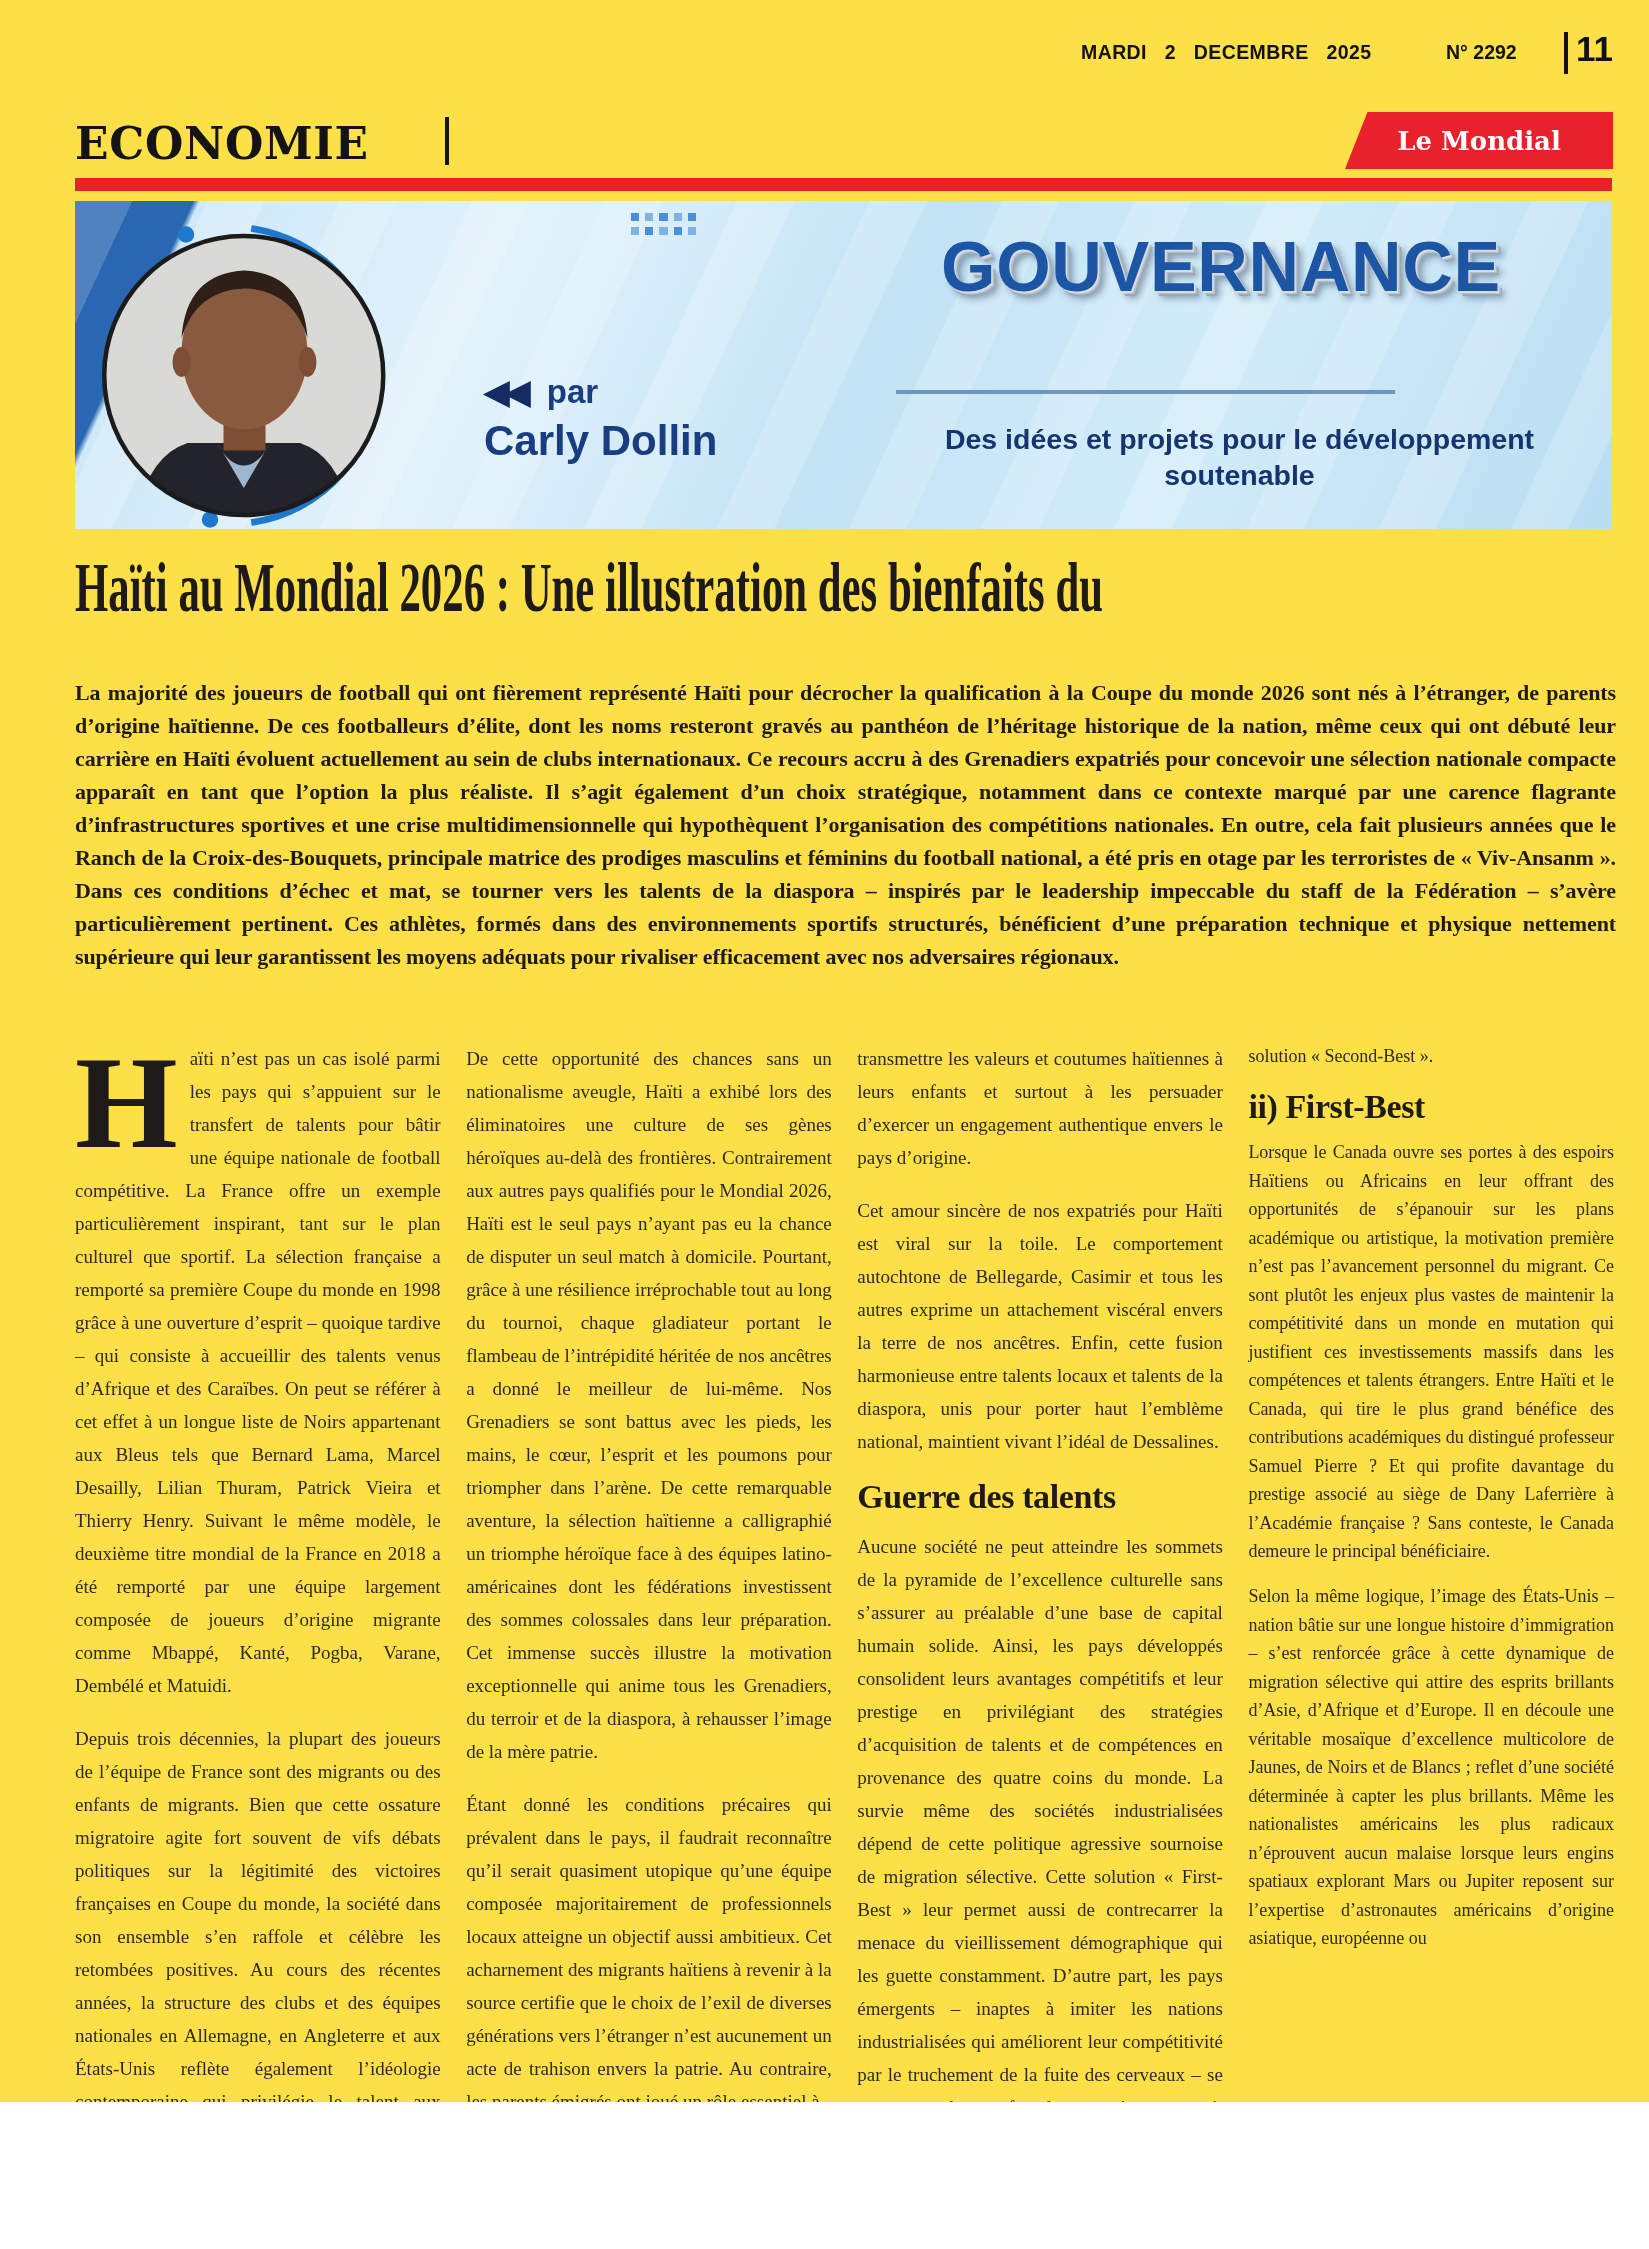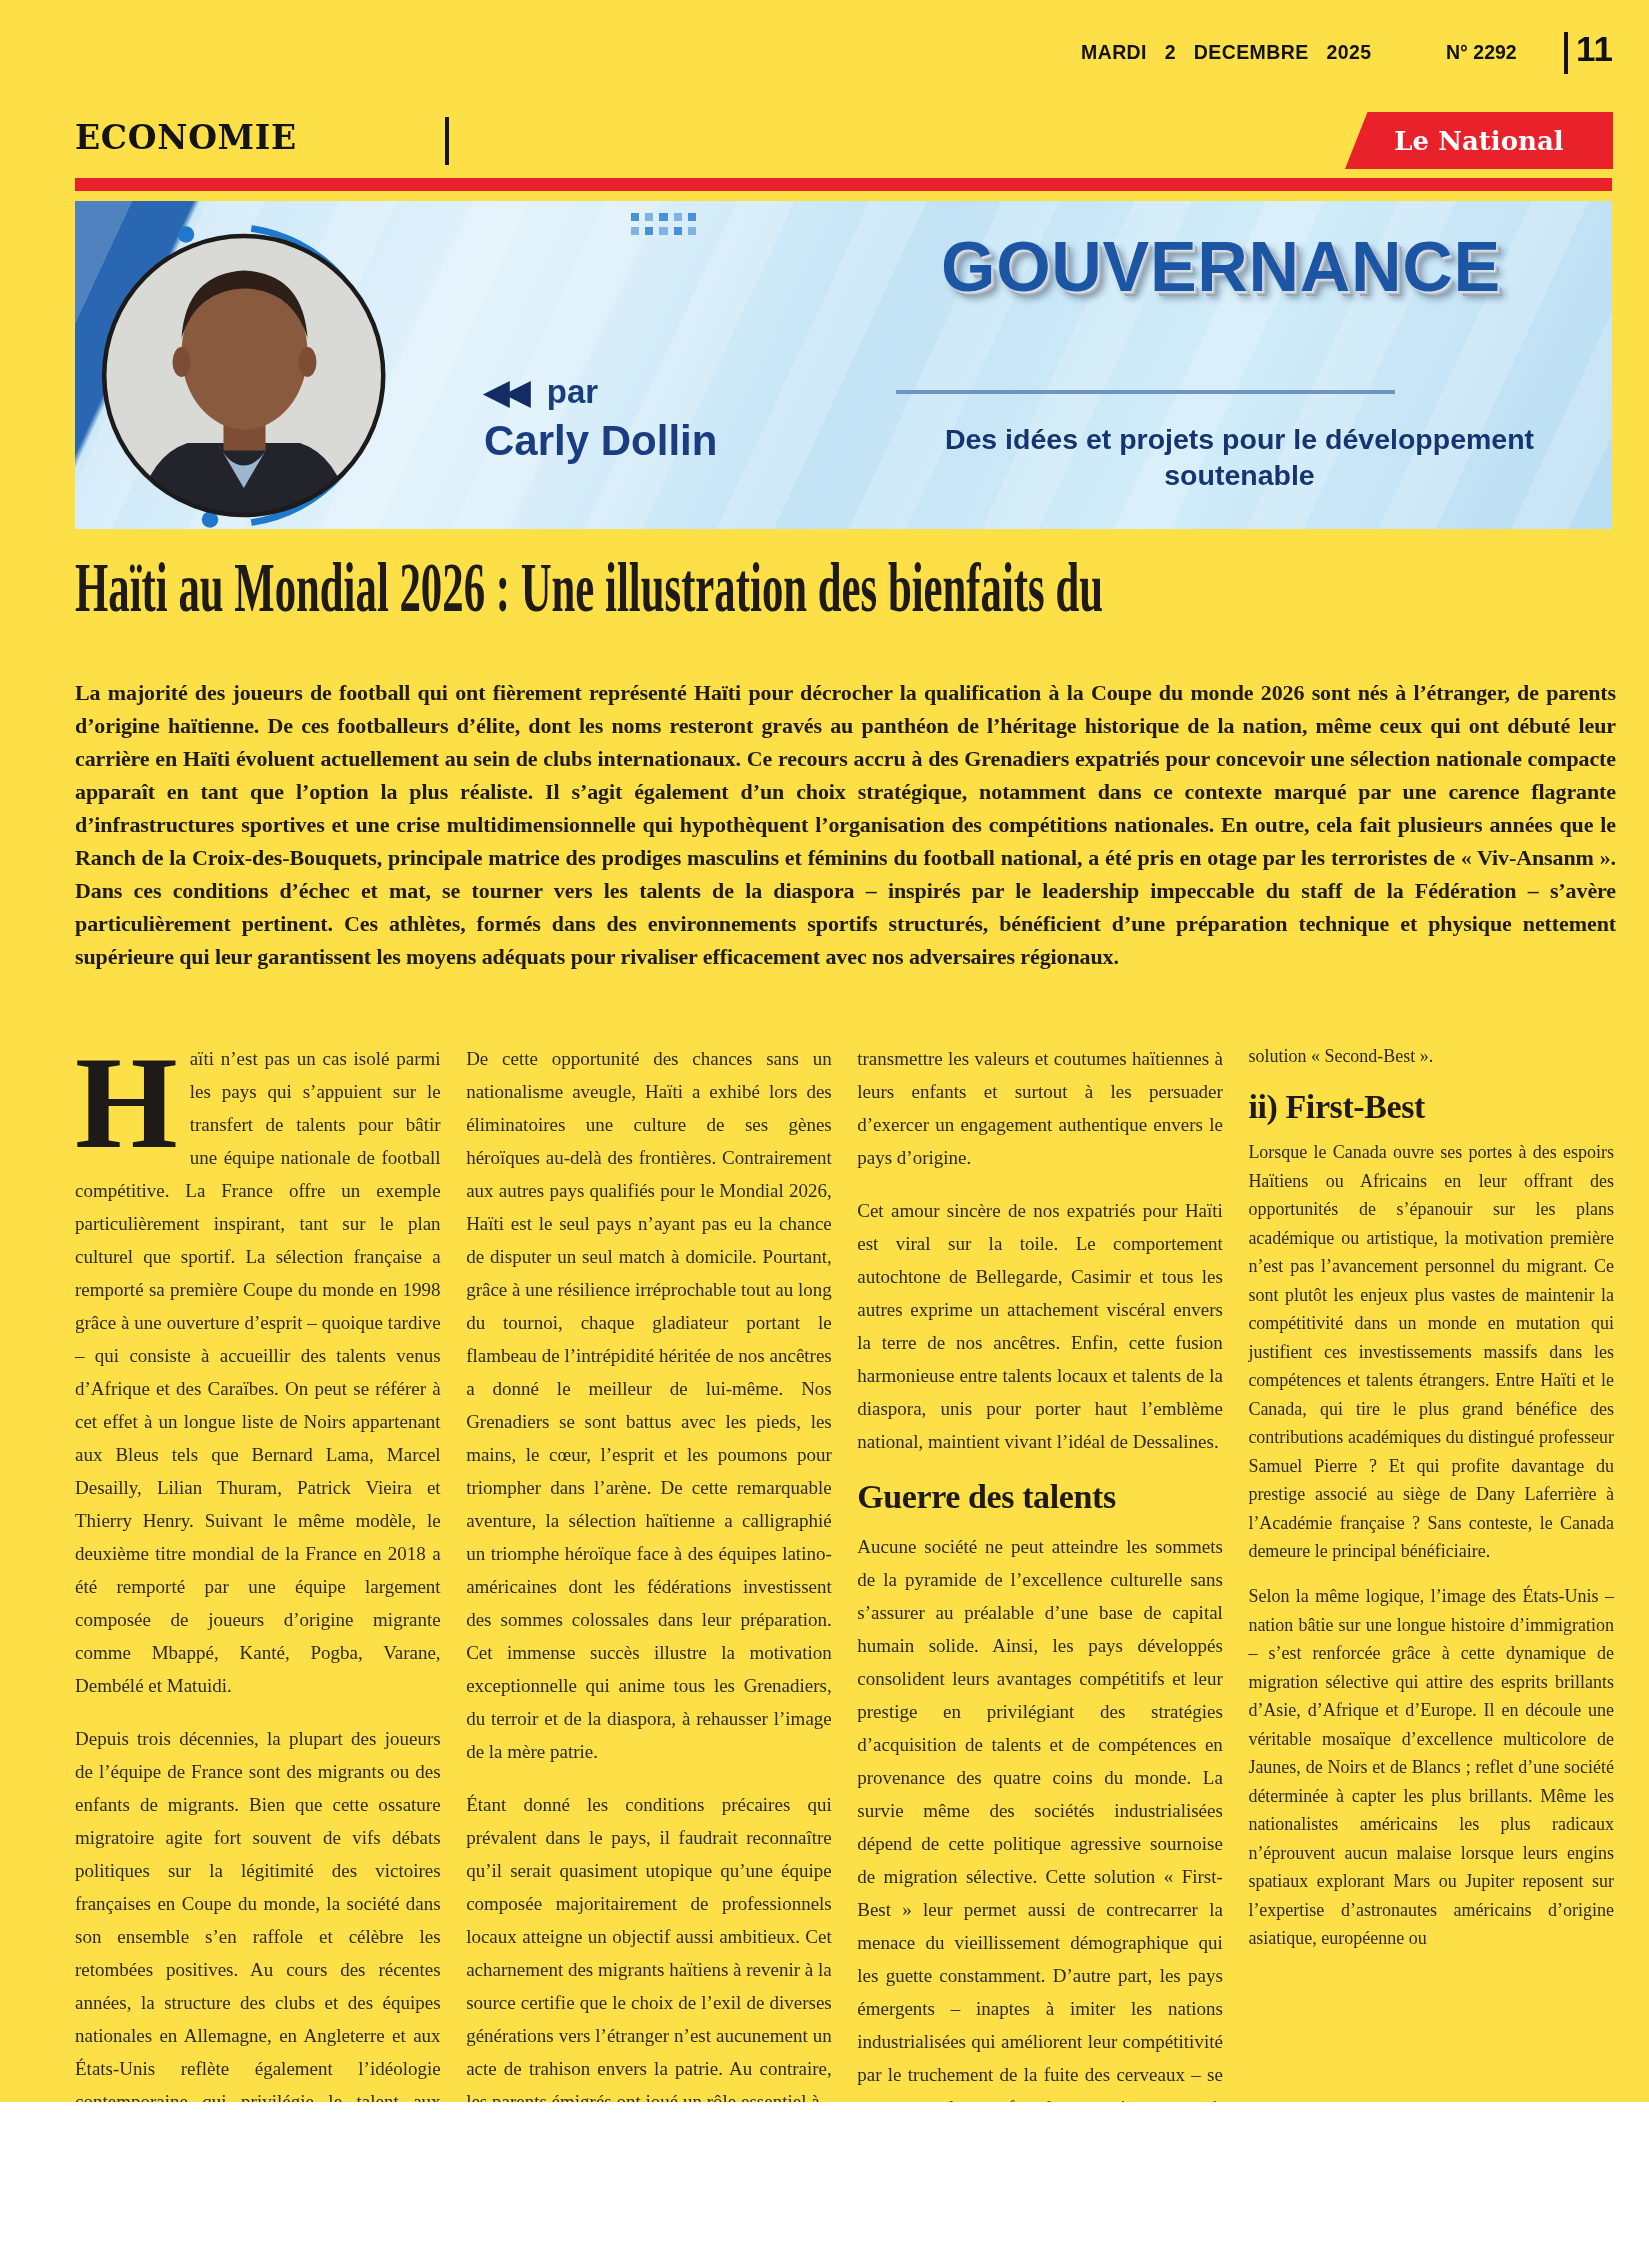--- a/index.html
+++ b/index.html
@@ -8,21 +8,21 @@
 
   
   .top-date{position:absolute;left:1081px;top:41px;font:bold 19.5px "Liberation Sans",sans-serif;
             color:#121212;word-spacing:12px;letter-spacing:0.4px;}
   .top-issue{position:absolute;left:1446px;top:41px;font:bold 19.5px "Liberation Sans",sans-serif;color:#121212;}
   .top-pagebar{position:absolute;left:1564px;top:31.5px;width:3.7px;height:42px;background:#121212;}
   .top-pagenum{position:absolute;left:1576px;top:28.5px;font:bold 35px "Liberation Sans",sans-serif;color:#121212;}
 
   
   .section-title{position:absolute;left:75px;top:118px;font-family:"DejaVu Serif",serif;
-                 font-weight:bold;font-size:33px;letter-spacing:0.7px;color:#141414;}
+                 font-weight:bold;font-size:44px;letter-spacing:0.7px;color:#141414;}
   .section-divider{position:absolute;left:445px;top:117px;width:3.7px;height:48px;background:#141414;}
   .brand-badge{position:absolute;left:1345px;top:112px;width:268px;height:57px;background:#e8212b;
                clip-path:polygon(22.5px 0,100% 0,100% 100%,0 100%);
                display:flex;align-items:center;justify-content:center;}
   .brand-badge span{color:#fff;font-family:"DejaVu Serif",serif;font-weight:bold;font-size:26px;}
   .red-bar{position:absolute;left:75px;top:178px;width:1537px;height:12.7px;background:#e8212b;}
 
   
   .banner{position:absolute;left:75px;top:201px;width:1537px;height:328px;overflow:hidden;
           background:linear-gradient(115deg,#2a67b2 0%,#2a67b2 7%,#cfe9f8 7.4%,#e2f2fb 28%,
@@ -81,21 +81,21 @@
 <div class="page">
 
   <div class="top-date">MARDI 2 DECEMBRE 2025</div>
   <div class="top-issue">N° 2292</div>
   <div class="top-pagebar"></div>
   <div class="top-pagenum">11</div>
 
   <div class="section-title">ECONOMIE</div>
   <div class="section-divider"></div>
   <div class="brand-badge">
-    <span>Le National</span>
+    <span>Le Mondial</span>
   </div>
   <div class="red-bar"></div>
 
   <div class="banner">
     <div class="dots-grid">
       <i></i>
         <i></i>
         <i></i>
         <i></i>
         <i></i>

